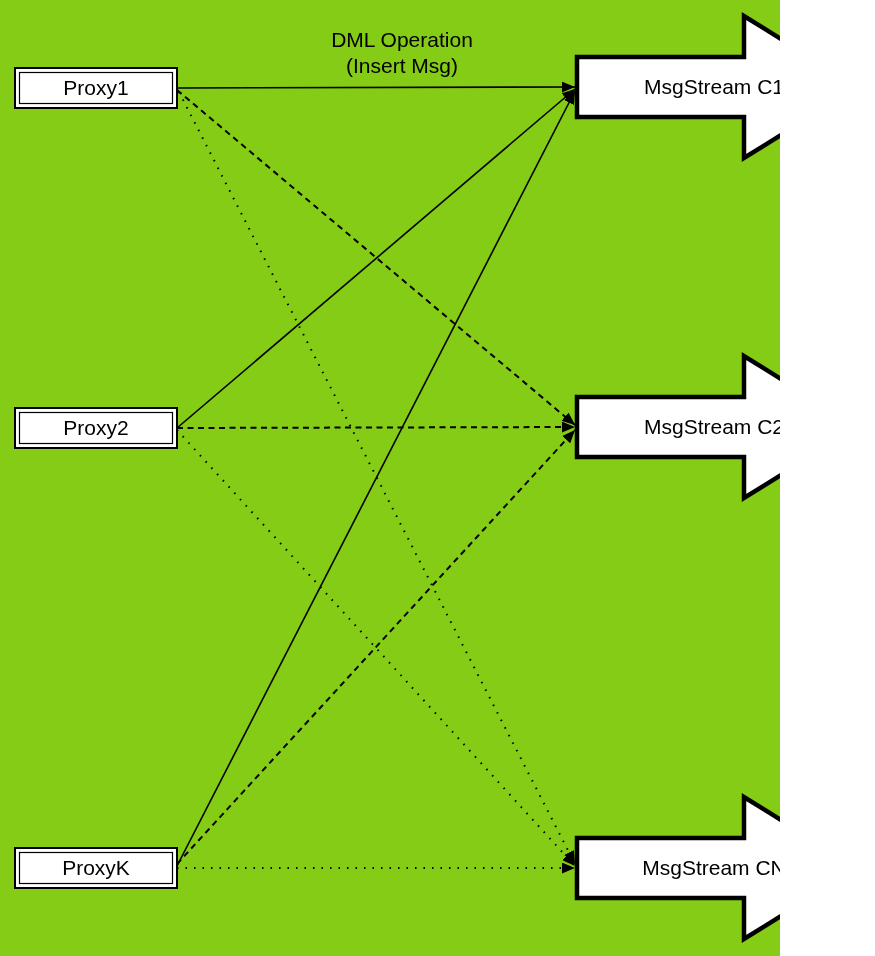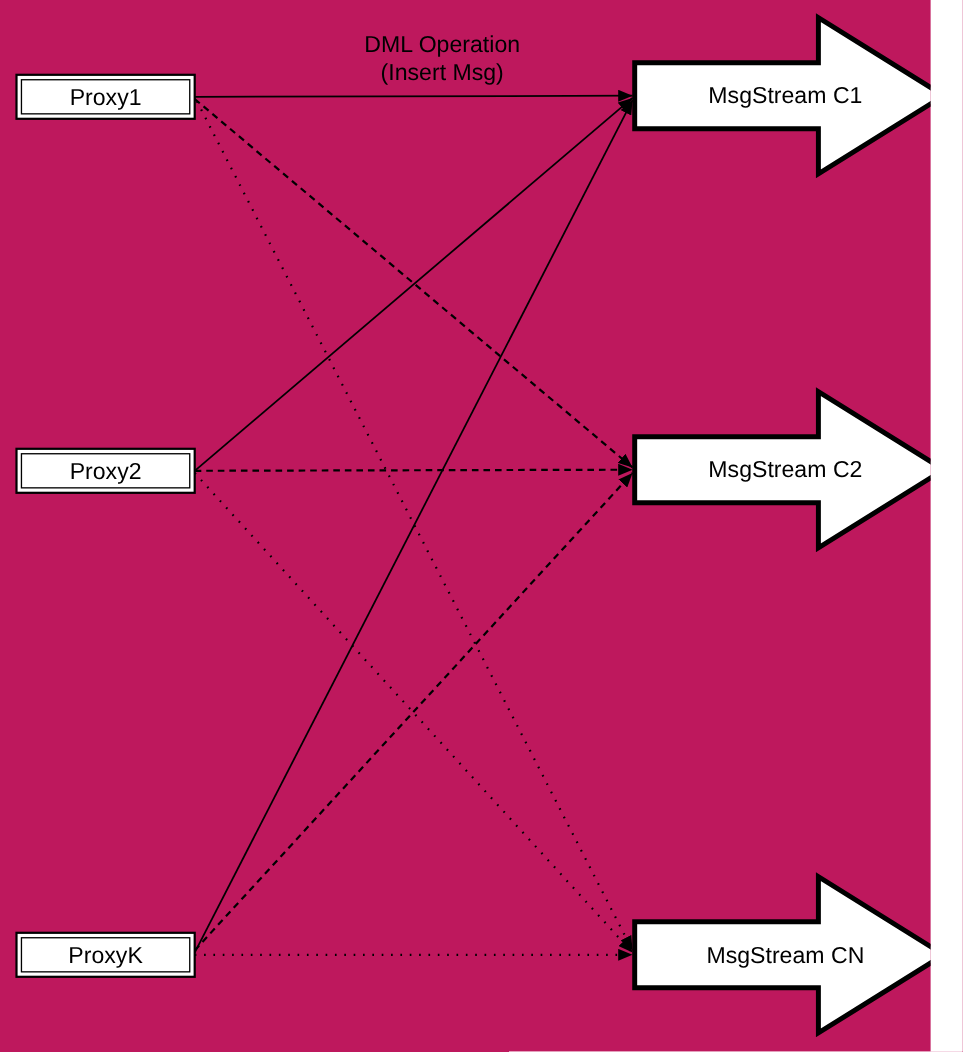--- a/index.html
+++ b/index.html
@@ -2,23 +2,23 @@
 <html><head>
 <meta charset="utf-8">
 <style>
   html, body {
     margin: 0;
     padding: 0;
     background: #ffffff;
   }
   .canvas {
     position: relative;
-    width: 846px;
+    width: 780px;
     height: 956px;
-    background: #be185d;
+    background: #84cc16;
     overflow: hidden;
   }
   svg {
     display: block;
   }
   .edge {
     stroke: #000000;
     fill: none;
   }
   .edge.solid  { stroke-width: 1.6; }

